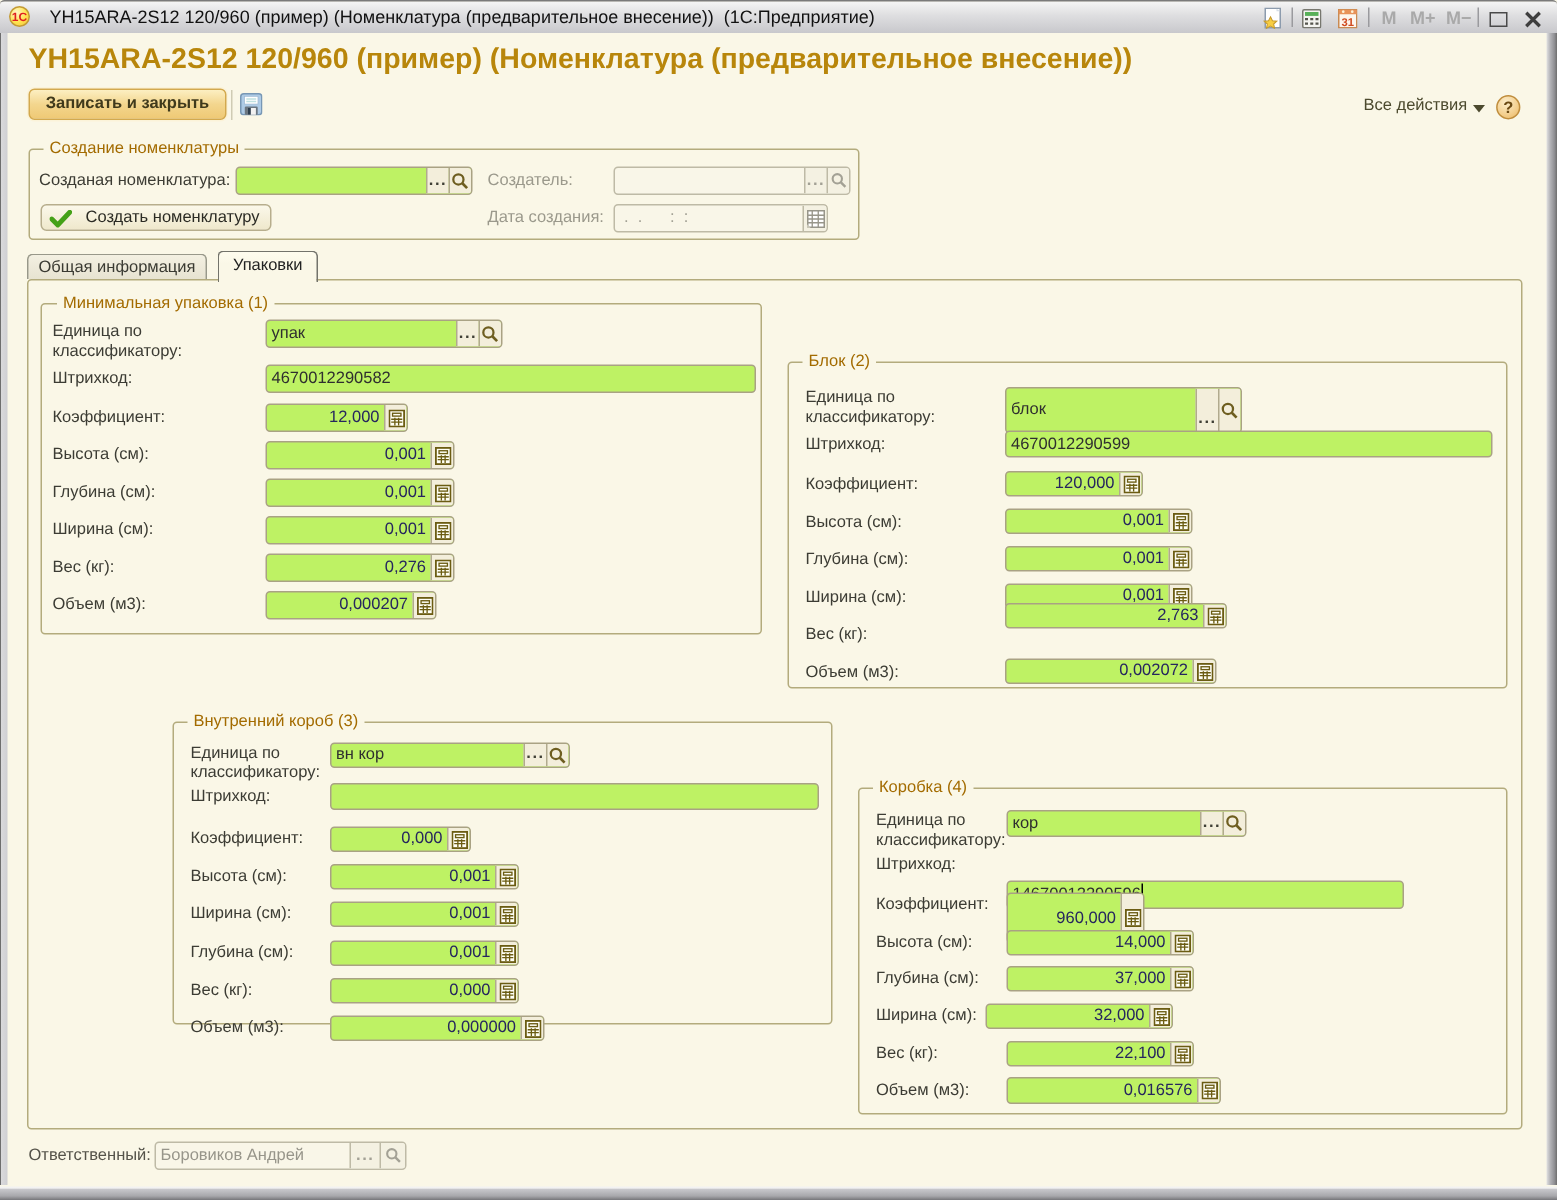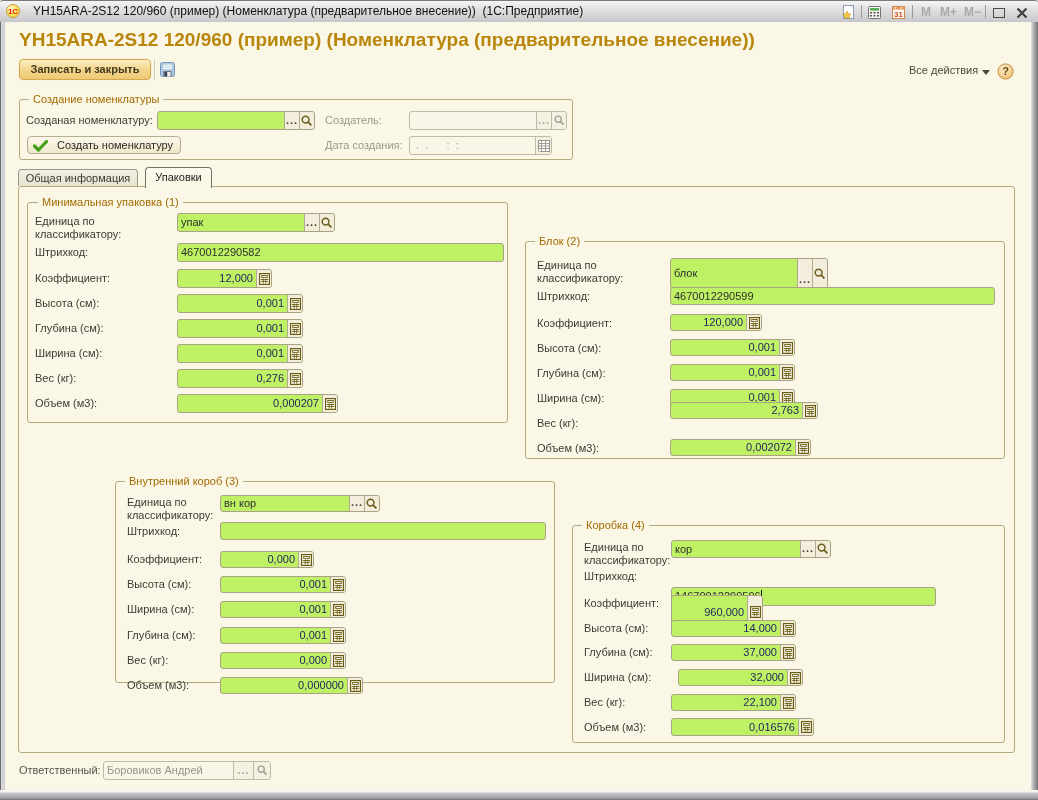--- a/index.html
+++ b/index.html
@@ -104,21 +104,21 @@
           <stop offset="0.6" stop-color="#F3CE8C"></stop>
           <stop offset="1" stop-color="#E9B45C"></stop>
         </radialGradient>
       </defs>
       <circle cx="8.5" cy="8.5" r="7.6" fill="url(#hg)" stroke="#C08E3E"></circle>
       <text x="8.5" y="12.4" font-family="Liberation Sans" font-size="11" font-weight="bold" fill="#6B4A14" text-anchor="middle">?</text>
     </svg></div>
 <div class="grp" style="left:19px;top:99px;width:554px;height:61px">
     <div class="gt" style="left:9px">Создание номенклатуры</div>
   </div>
-<div class="lb" style="left:26px;top:111px">Созданая номенклатуру:</div>
+<div class="lb" style="left:26px;top:111px">Созданая номенклатура:</div>
 <div class="fld" style="left:157px;top:111px;width:158px;height:19px">
     <div class="v"></div>
     <div class="seg dots"></div>
     <div class="seg lens">
       <svg width="12" height="12" viewBox="0 0 12 12">
         <circle cx="4.6" cy="4.6" r="3.4" fill="none" stroke="#6E5E20" stroke-width="1.5"></circle>
         <line x1="7.2" y1="7.2" x2="10.4" y2="10.4" stroke="#6E5E20" stroke-width="1.8"></line>
       </svg>
     </div>
   </div>
@@ -220,21 +220,21 @@
     <div class="v num">0,276</div>
     <div class="seg calc">
       <svg width="11" height="12" viewBox="0 0 11 12">
         <rect x="0.6" y="0.6" width="9.8" height="10.8" fill="#FFFFF6" stroke="#6B5C12" stroke-width="1.2"></rect>
         <rect x="2.7" y="2.5" width="5.6" height="1.9" fill="none" stroke="#6B5C12" stroke-width="0.9"></rect>
         <path d="M1.8 6.5 H9.2 M1.8 8.4 H9.2 M4.25 5.5 V10.6 M6.75 5.5 V10.6" stroke="#6B5C12" stroke-width="0.9" fill="none"></path>
       </svg>
     </div>
   </div>
 <div class="lb" style="left:35px;top:394px;height:19px;line-height:19px">Объем (м3):</div>
-<div class="fld" style="left:177px;top:394px;width:161px;height:19px">
+<div class="fld" style="left:177px;top:394px;width:114px;height:19px">
     <div class="v num">0,000207</div>
     <div class="seg calc">
       <svg width="11" height="12" viewBox="0 0 11 12">
         <rect x="0.6" y="0.6" width="9.8" height="10.8" fill="#FFFFF6" stroke="#6B5C12" stroke-width="1.2"></rect>
         <rect x="2.7" y="2.5" width="5.6" height="1.9" fill="none" stroke="#6B5C12" stroke-width="0.9"></rect>
         <path d="M1.8 6.5 H9.2 M1.8 8.4 H9.2 M4.25 5.5 V10.6 M6.75 5.5 V10.6" stroke="#6B5C12" stroke-width="0.9" fill="none"></path>
       </svg>
     </div>
   </div>
 <div class="grp" style="left:525px;top:241px;width:480px;height:218px">
@@ -450,21 +450,21 @@
     <div class="v num">37,000</div>
     <div class="seg calc">
       <svg width="11" height="12" viewBox="0 0 11 12">
         <rect x="0.6" y="0.6" width="9.8" height="10.8" fill="#FFFFF6" stroke="#6B5C12" stroke-width="1.2"></rect>
         <rect x="2.7" y="2.5" width="5.6" height="1.9" fill="none" stroke="#6B5C12" stroke-width="0.9"></rect>
         <path d="M1.8 6.5 H9.2 M1.8 8.4 H9.2 M4.25 5.5 V10.6 M6.75 5.5 V10.6" stroke="#6B5C12" stroke-width="0.9" fill="none"></path>
       </svg>
     </div>
   </div>
 <div class="lb" style="left:584px;top:669px;height:17px;line-height:17px">Ширина (см):</div>
-<div class="fld" style="left:678px;top:669px;width:125px;height:17px">
+<div class="fld" style="left:657px;top:669px;width:125px;height:17px">
     <div class="v num">32,000</div>
     <div class="seg calc">
       <svg width="11" height="12" viewBox="0 0 11 12">
         <rect x="0.6" y="0.6" width="9.8" height="10.8" fill="#FFFFF6" stroke="#6B5C12" stroke-width="1.2"></rect>
         <rect x="2.7" y="2.5" width="5.6" height="1.9" fill="none" stroke="#6B5C12" stroke-width="0.9"></rect>
         <path d="M1.8 6.5 H9.2 M1.8 8.4 H9.2 M4.25 5.5 V10.6 M6.75 5.5 V10.6" stroke="#6B5C12" stroke-width="0.9" fill="none"></path>
       </svg>
     </div>
   </div>
 <div class="lb" style="left:584px;top:694px;height:17px;line-height:17px">Вес (кг):</div>

